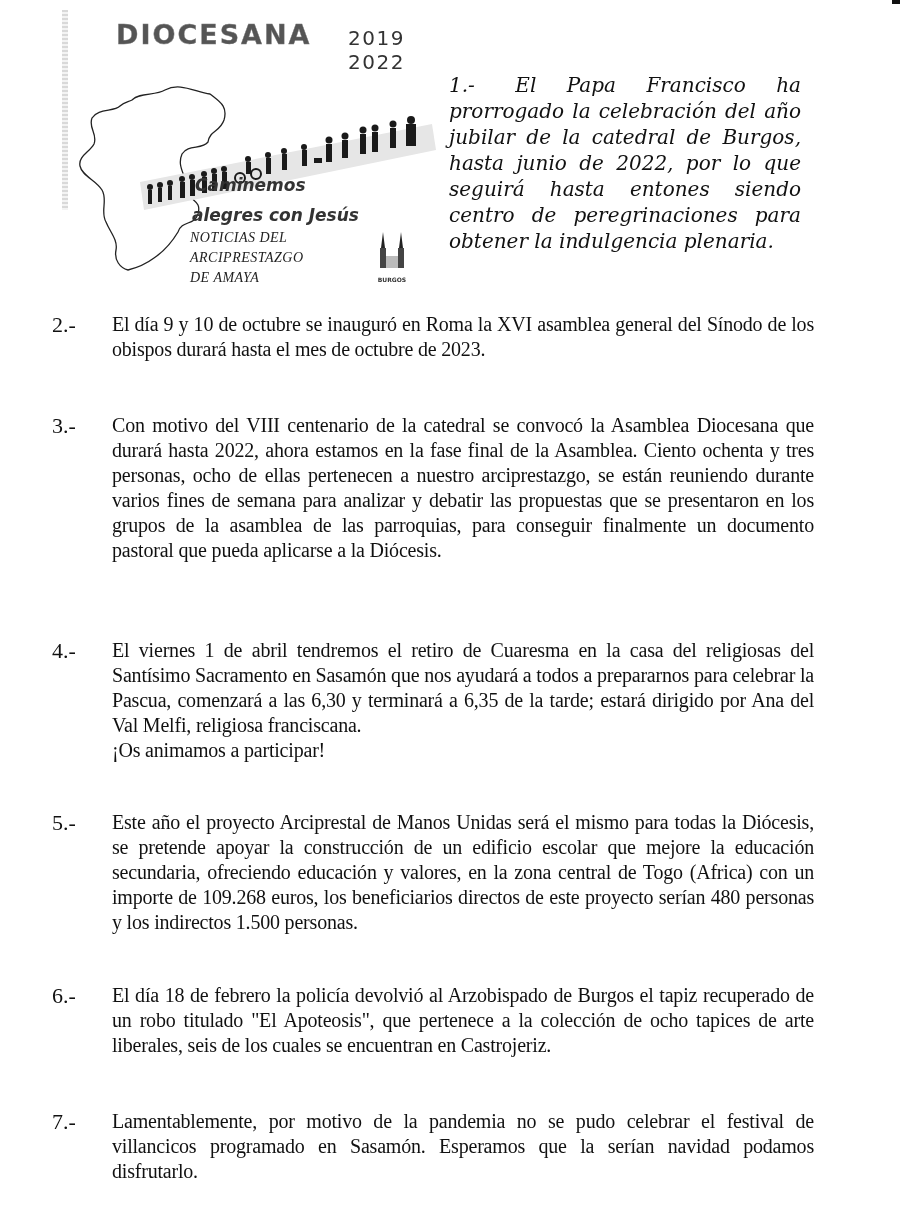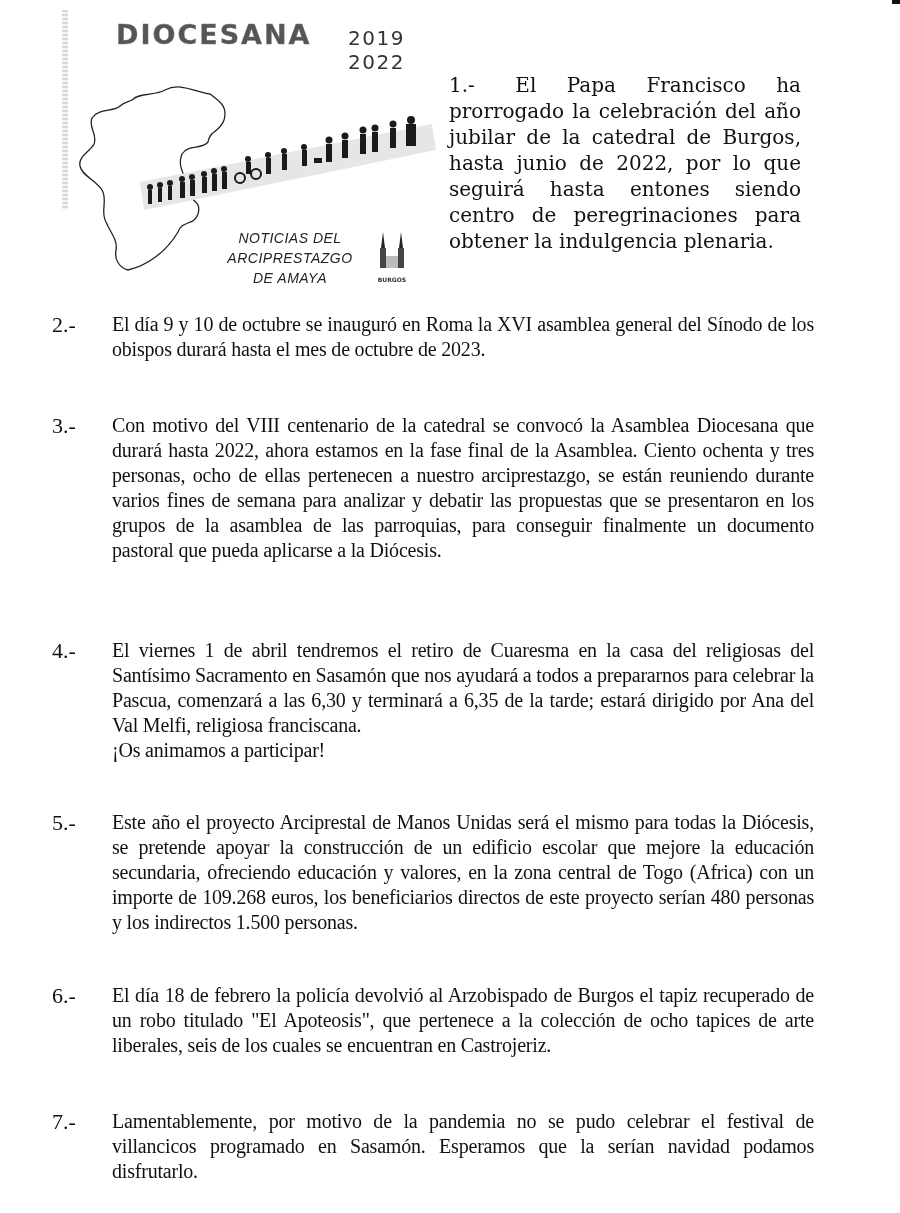--- a/index.html
+++ b/index.html
@@ -32,35 +32,35 @@
       letter-spacing: 1.5px; color: #333;
     }
     .logo-map { position: absolute; left: 0; top: 60px; width: 370px; height: 220px; }
     .logo-slogan {
       position: absolute; left: 125px; top: 158px;
       font-family: "DejaVu Sans", sans-serif; font-weight: bold; font-style: italic;
       font-size: 17px; line-height: 30px; color: #333;
     }
     .logo-slogan .l2 { display: block; margin-left: -3px; }
     .logo-noticias {
-      position: absolute; left: 120px; top: 216px; width: 200px; text-align: center;
-      font-family: Liberation Sans, sans-serif; font-style: italic;
+      position: absolute; left: 120px; top: 216px; width: 200px; 
+      font-family: Liberation Serif, serif; font-style: italic;
       font-size: 14px; line-height: 20px; color: #222; letter-spacing: .5px;
     }
     .logo-burgos { position: absolute; left: 300px; top: 218px; width: 44px; height: 60px; }
     .logo-burgos-label {
       position: absolute; left: 300px; top: 264px; width: 44px; text-align: center;
       font-family: "DejaVu Sans", sans-serif; font-size: 6px; font-weight: bold; color: #333;
     }
 
     
     .item1 {
       position: absolute; left: 449px; top: 72px; width: 352px;
       font-family: "DejaVu Serif", serif; font-size: 20px; line-height: 26px;
-      text-align: justify; text-align-last: left; color: #111;
+      text-align: justify; text-align-last: left; color: #111; font-style: italic;
     }
 
     
     .item { position: absolute; left: 52px; width: 762px; display: flex; }
     .item-num {
       width: 60px; flex: none;
       font-family: "Liberation Serif", serif; font-size: 22px; line-height: 25px; color: #111;
     }
     .item-text {
       flex: 1; font-family: "Liberation Serif", serif; font-size: 20px; line-height: 25px;
@@ -131,20 +131,24 @@
           <circle cx="293" cy="58" r="3.5"></circle>
         <rect x="302" y="60" width="6" height="20"></rect>
           <circle cx="305" cy="56" r="3.5"></circle>
         <rect x="320" y="56" width="6" height="20"></rect>
           <circle cx="323" cy="52" r="3.5"></circle>
         <rect x="336" y="52" width="10" height="22"></rect>
           <circle cx="341" cy="48" r="4"></circle>
       </g>
     </svg>
 
+    <div class="logo-slogan">
+      <span>Caminemos</span>
+      <span class="l2">alegres con Jesús</span>
+    </div>
     <div class="logo-noticias">
       <div>NOTICIAS DEL</div>
       <div>ARCIPRESTAZGO</div>
       <div>DE AMAYA</div>
     </div>
     <svg class="logo-burgos" viewBox="0 0 44 60">
       <polygon points="13,2 15,18 11,18" fill="#222"></polygon>
       <polygon points="31,2 33,18 29,18" fill="#222"></polygon>
       <rect x="10" y="18" width="6" height="20" fill="#444"></rect>
       <rect x="28" y="18" width="6" height="20" fill="#444"></rect>

